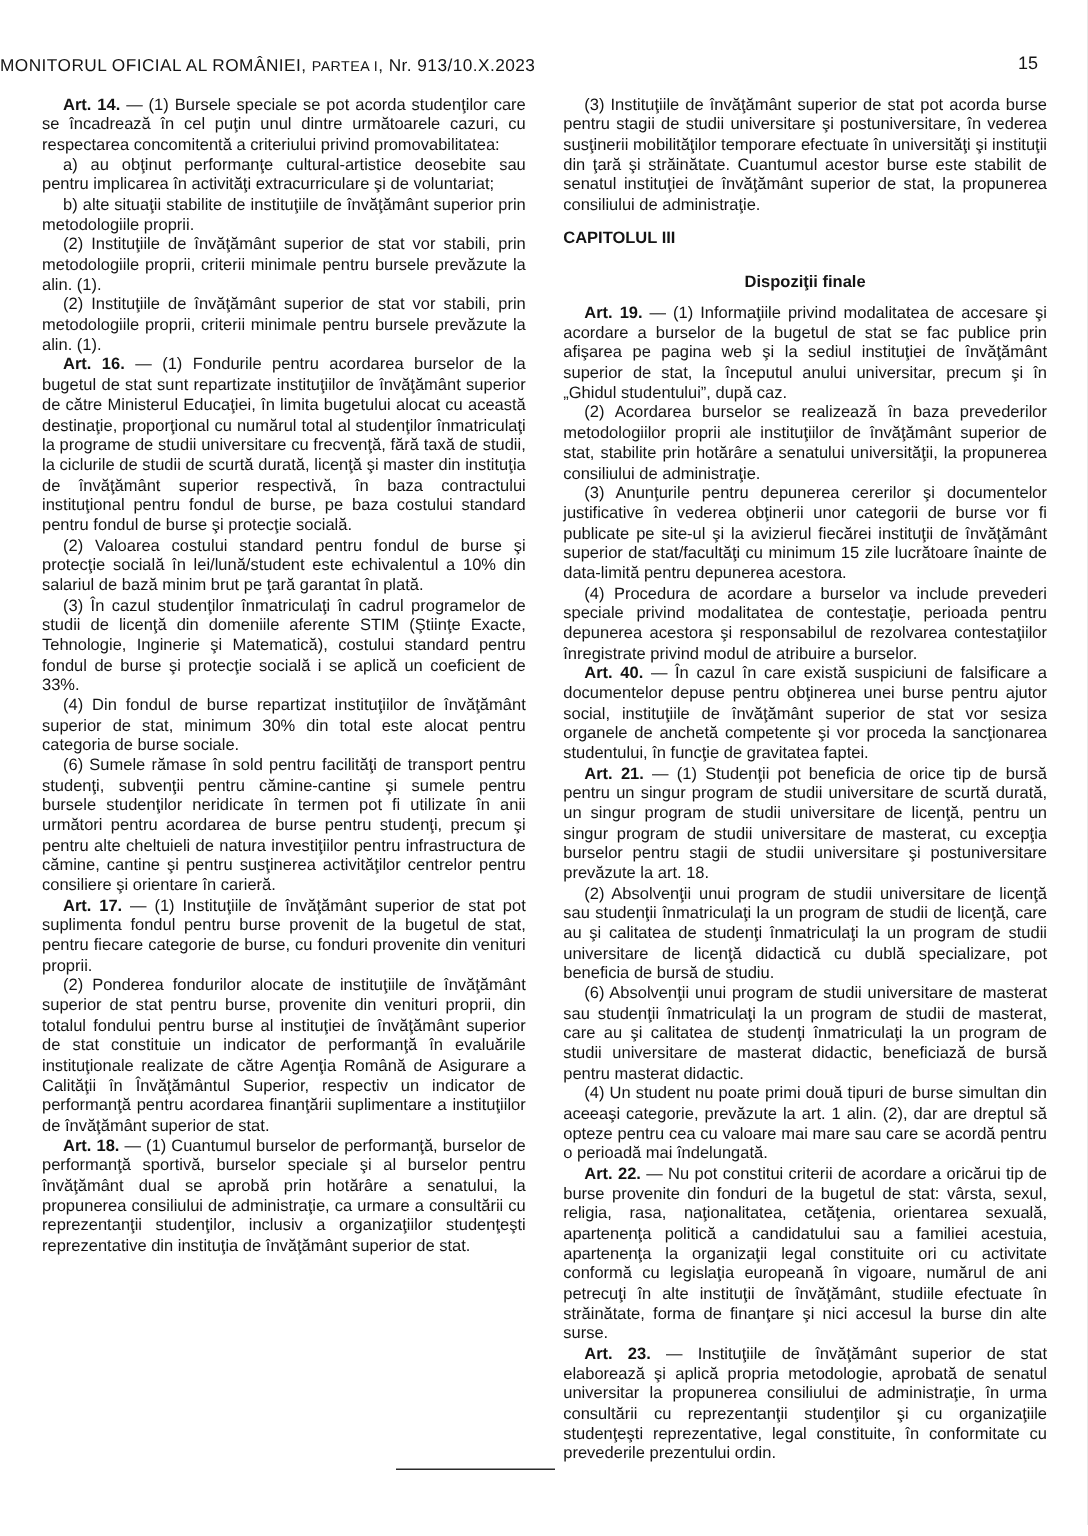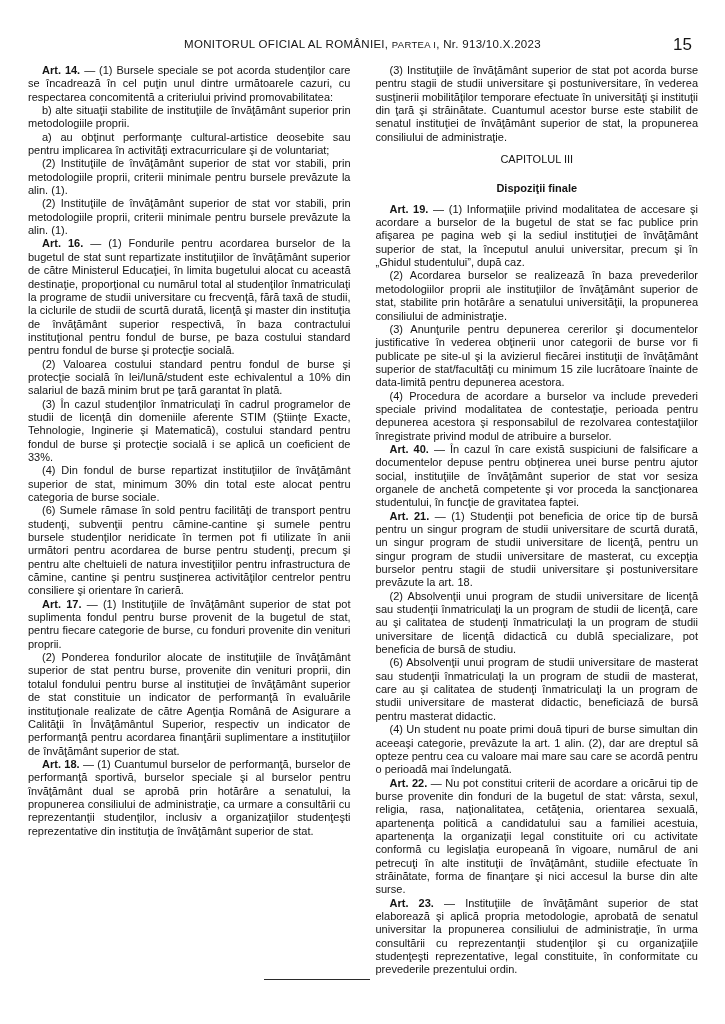--- a/index.html
+++ b/index.html
@@ -4,39 +4,39 @@
 <style>
   * { box-sizing: border-box; }
   html,body { margin:0; padding:0; background:#d9d9d9; }
   .page {
     position:relative; width:725px; height:1024px; margin:0 auto;
     background:#ffffff; color:#141414; overflow:hidden;
     font-family:"Liberation Sans", sans-serif;
   }
   .header {
     position:absolute; top:38px; left:0; width:100%;
-    text-align:center; font-size:11.5px; letter-spacing:0.3px; white-space:nowrap;
+    text-align:left; font-size:11.5px; letter-spacing:0.3px; white-space:nowrap;
   }
   .header .part { font-size:9.5px; }
   .page-num {
-    position:absolute; top:35px; right:33px; font-size:17px;
+    position:absolute; top:35px; right:33px; font-size:12px;
   }
   .content {
     position:absolute; top:64px; left:28px; width:670px;
     display:flex; gap:25px;
   }
   .col {
     width:330.5px; font-size:11px; line-height:13.35px;
     text-align:justify; text-justify:inter-word;
   }
   .col p { margin:0; text-indent:14px; }
   .col p b { font-weight:bold; }
   .col .chapter {
-    text-align:center; text-indent:0; margin-top:9px; margin-bottom:12px;
-    font-weight:normal;
+    text-align:left; text-indent:0; margin-top:9px; margin-bottom:12px;
+    font-weight:bold;
   }
   .col .chapter-sub {
     text-align:center; text-indent:0; margin-top:16px; margin-bottom:7px;
     font-weight:bold;
   }
   .foot-rule {
     position:absolute; top:979px; left:264px; width:106px; height:0;
     border-top:1.2px solid #2a2a2a;
   }
 </style>
@@ -47,22 +47,22 @@
 
   <div class="header">
     <span>MONITORUL OFICIAL AL ROMÂNIEI, </span><span class="part">PARTEA I</span><span>, Nr. 913/10.X.2023</span>
   </div>
 
   <div class="page-num">15</div>
 
   <div class="content">
     <div class="col" id="col-left">
         <p><b>Art. 14.</b> — (1) Bursele speciale se pot acorda studenţilor care se încadrează în cel puţin unul dintre următoarele cazuri, cu respectarea concomitentă a criteriului privind promovabilitatea:</p>
+        <p>a) au obţinut performanţe cultural-artistice deosebite sau pentru implicarea în activităţi extracurriculare şi de voluntariat;</p>
         <p>b) alte situaţii stabilite de instituţiile de învăţământ superior prin metodologiile proprii.</p>
-        <p>a) au obţinut performanţe cultural-artistice deosebite sau pentru implicarea în activităţi extracurriculare şi de voluntariat;</p>
         <p>(2) Instituţiile de învăţământ superior de stat vor stabili, prin metodologiile proprii, criterii minimale pentru bursele prevăzute la alin. (1).</p>
         <p>(2) Instituţiile de învăţământ superior de stat vor stabili, prin metodologiile proprii, criterii minimale pentru bursele prevăzute la alin. (1).</p>
         <p><b>Art. 16.</b> — (1) Fondurile pentru acordarea burselor de la bugetul de stat sunt repartizate instituţiilor de învăţământ superior de către Ministerul Educaţiei, în limita bugetului alocat cu această destinaţie, proporţional cu numărul total al studenţilor înmatriculaţi la programe de studii universitare cu frecvenţă, fără taxă de studii, la ciclurile de studii de scurtă durată, licenţă şi master din instituţia de învăţământ superior respectivă, în baza contractului instituţional pentru fondul de burse, pe baza costului standard pentru fondul de burse şi protecţie socială.</p>
         <p>(2) Valoarea costului standard pentru fondul de burse şi protecţie socială în lei/lună/student este echivalentul a 10% din salariul de bază minim brut pe ţară garantat în plată.</p>
         <p>(3) În cazul studenţilor înmatriculaţi în cadrul programelor de studii de licenţă din domeniile aferente STIM (Ştiinţe Exacte, Tehnologie, Inginerie şi Matematică), costului standard pentru fondul de burse şi protecţie socială i se aplică un coeficient de 33%.</p>
         <p>(4) Din fondul de burse repartizat instituţiilor de învăţământ superior de stat, minimum 30% din total este alocat pentru categoria de burse sociale.</p>
         <p>(6) Sumele rămase în sold pentru facilităţi de transport pentru studenţi, subvenţii pentru cămine-cantine şi sumele pentru bursele studenţilor neridicate în termen pot fi utilizate în anii următori pentru acordarea de burse pentru studenţi, precum şi pentru alte cheltuieli de natura investiţiilor pentru infrastructura de cămine, cantine şi pentru susţinerea activităţilor centrelor pentru consiliere şi orientare în carieră.</p>
         <p><b>Art. 17.</b> — (1) Instituţiile de învăţământ superior de stat pot suplimenta fondul pentru burse provenit de la bugetul de stat, pentru fiecare categorie de burse, cu fonduri provenite din venituri proprii.</p>
         <p>(2) Ponderea fondurilor alocate de instituţiile de învăţământ superior de stat pentru burse, provenite din venituri proprii, din totalul fondului pentru burse al instituţiei de învăţământ superior de stat constituie un indicator de performanţă în evaluările instituţionale realizate de către Agenţia Română de Asigurare a Calităţii în Învăţământul Superior, respectiv un indicator de performanţă pentru acordarea finanţării suplimentare a instituţiilor de învăţământ superior de stat.</p>
         <p><b>Art. 18.</b> — (1) Cuantumul burselor de performanţă, burselor de performanţă sportivă, burselor speciale şi al burselor pentru învăţământ dual se aprobă prin hotărâre a senatului, la propunerea consiliului de administraţie, ca urmare a consultării cu reprezentanţii studenţilor, inclusiv a organizaţiilor studenţeşti reprezentative din instituţia de învăţământ superior de stat.</p>

